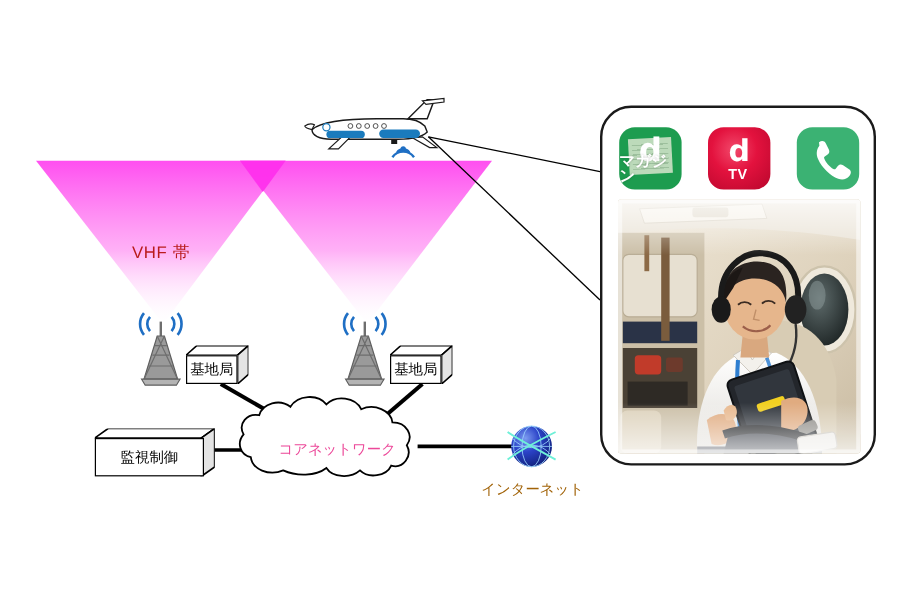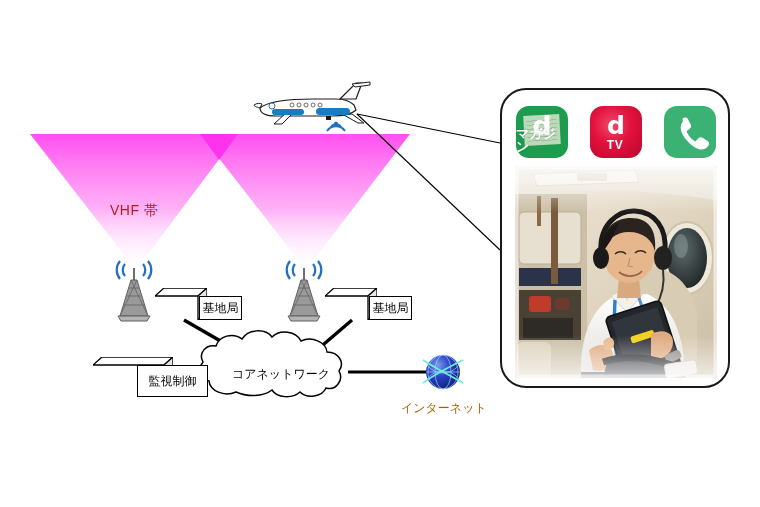--- a/index.html
+++ b/index.html
@@ -36,42 +36,41 @@
     left: 0;
     top: 8px;
     width: calc(100% - 9px);
     height: calc(100% - 8px);
     background: #ffffff;
     border: 1.6px solid #000000;
     box-sizing: border-box;
     display: flex;
     align-items: center;
     justify-content: center;
-    margin-left: 44px;
   }
   .box3d .face span {
     font-size: 12px;
     color: #000;
     white-space: nowrap;
     line-height: 1;
   }
   .box3d .top {
     position: absolute;
     left: 0; top: 0;
     width: 100%;
     height: 100%;
     pointer-events: none;
   }
 
   
   #core-cloud-label {
     left: 232px;
     top: 366px;
     font-size: 12px;
-    color: #000000;
+    color: #ec4899;
     white-space: nowrap;
     font-family: Liberation Mono, monospace;
   }
 
   
   #internet-label {
     left: 401px;
     top: 400px;
     font-size: 12px;
     color: #a16207;
@@ -344,21 +343,21 @@
   <div class="box3d" style="left:325px; top:288px; width:52px; height:32px;">
     <svg class="top" viewBox="0 0 52 32" preserveAspectRatio="none">
       <polygon points="0,8 9,0 52,0 43,8" fill="#ffffff" stroke="#000" stroke-width="1.3"></polygon>
       <polygon points="43,8 52,0 52,24 43,32" fill="#e4e4e4" stroke="#000" stroke-width="1.3"></polygon>
     </svg>
     <div class="face">
         <span>基地局</span>
       </div>
   </div>
 
-  <div class="box3d" style="left:93px; top:357px; width:80px; height:40px;">
+  <div class="box3d" style="left:79px; top:357px; width:100px; height:40px;">
     <svg class="top" viewBox="0 0 80 40" preserveAspectRatio="none">
       <polygon points="0,8 9,0 80,0 71,8" fill="#ffffff" stroke="#000" stroke-width="1.3"></polygon>
       <polygon points="71,8 80,0 80,32 71,40" fill="#e4e4e4" stroke="#000" stroke-width="1.3"></polygon>
     </svg>
     <div class="face">
         <span>監視制御</span>
       </div>
   </div>
 
   <div class="abs" id="callout-panel"></div>

